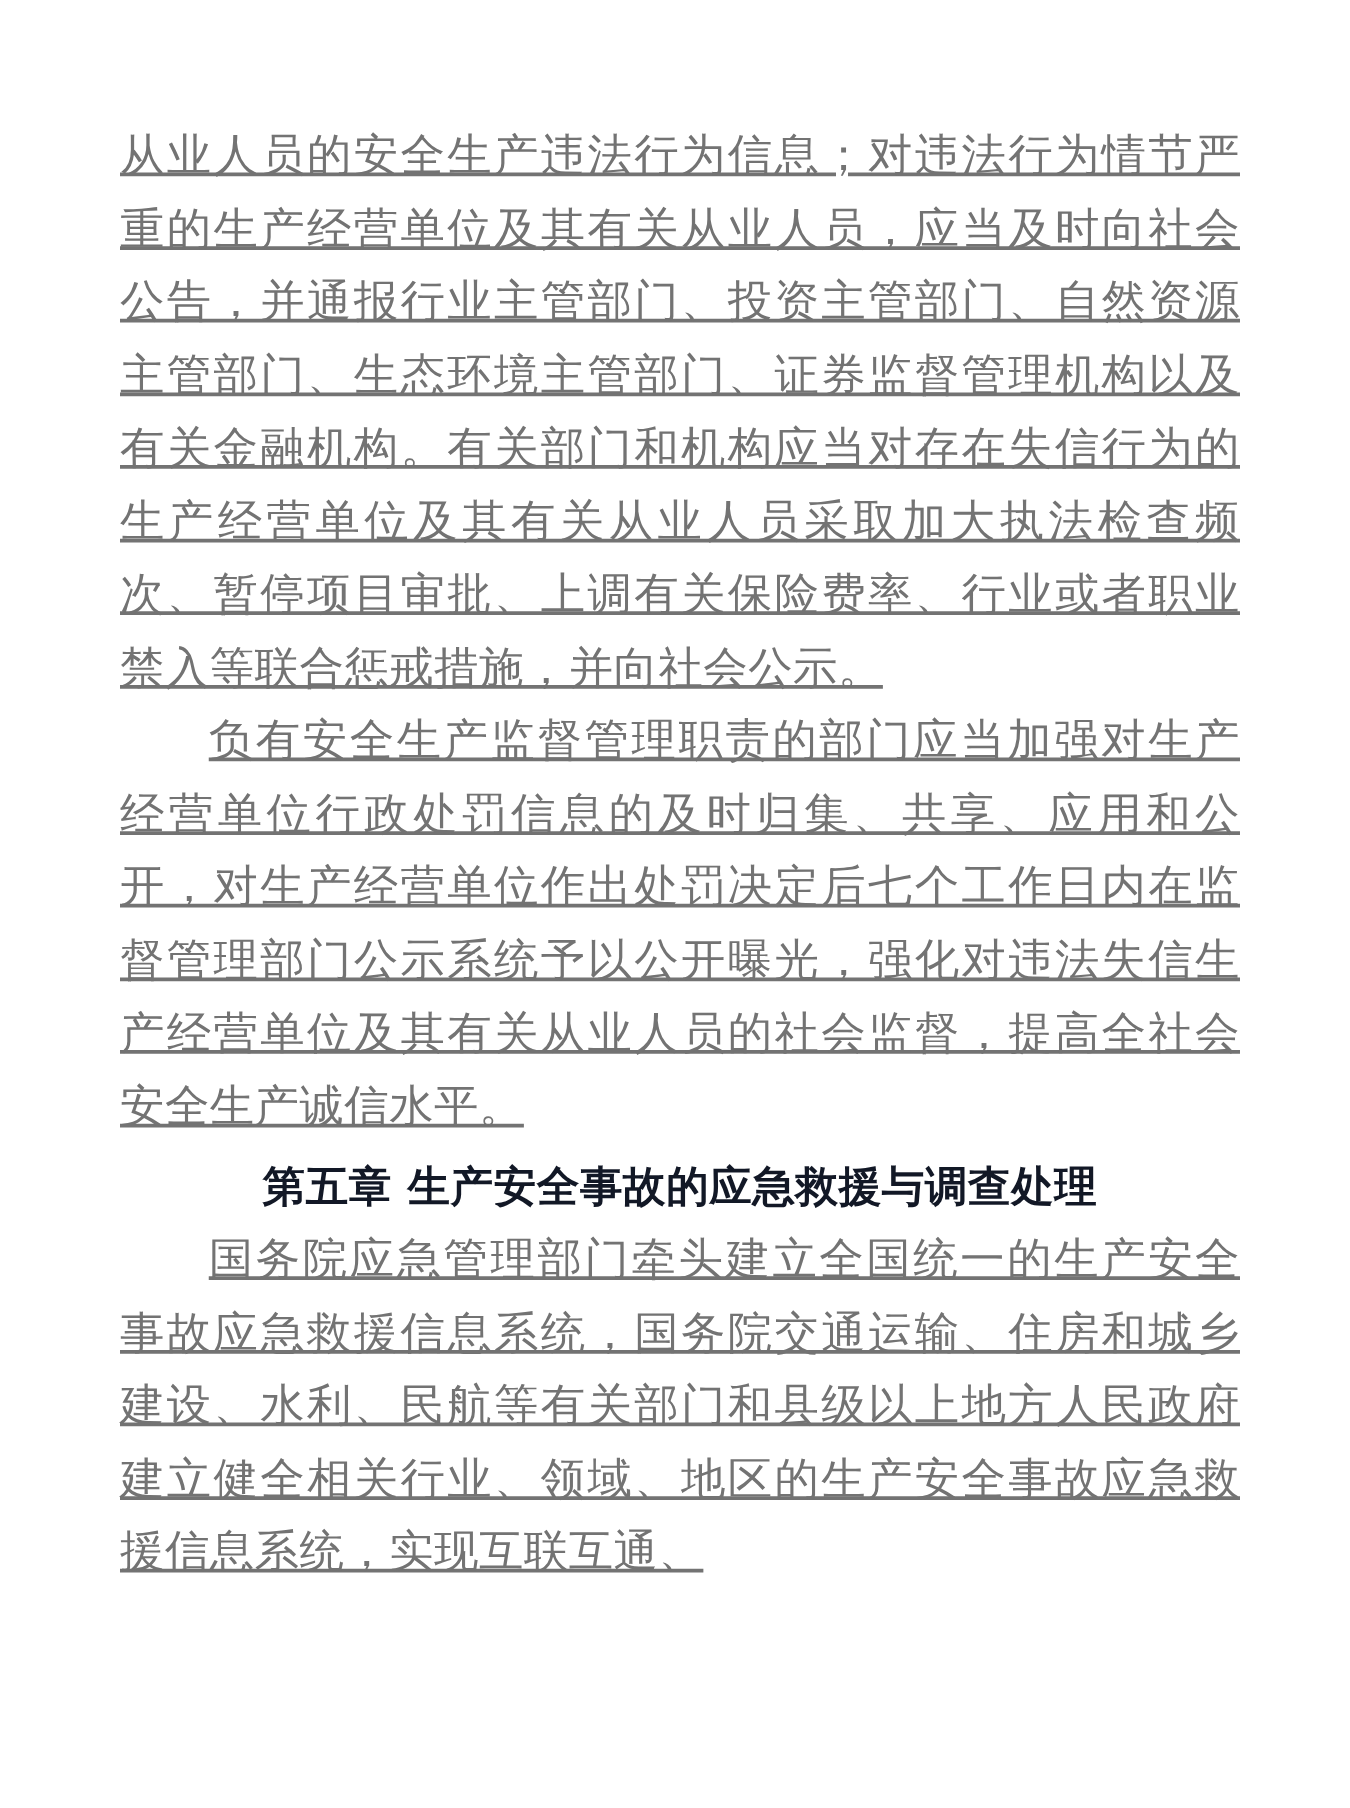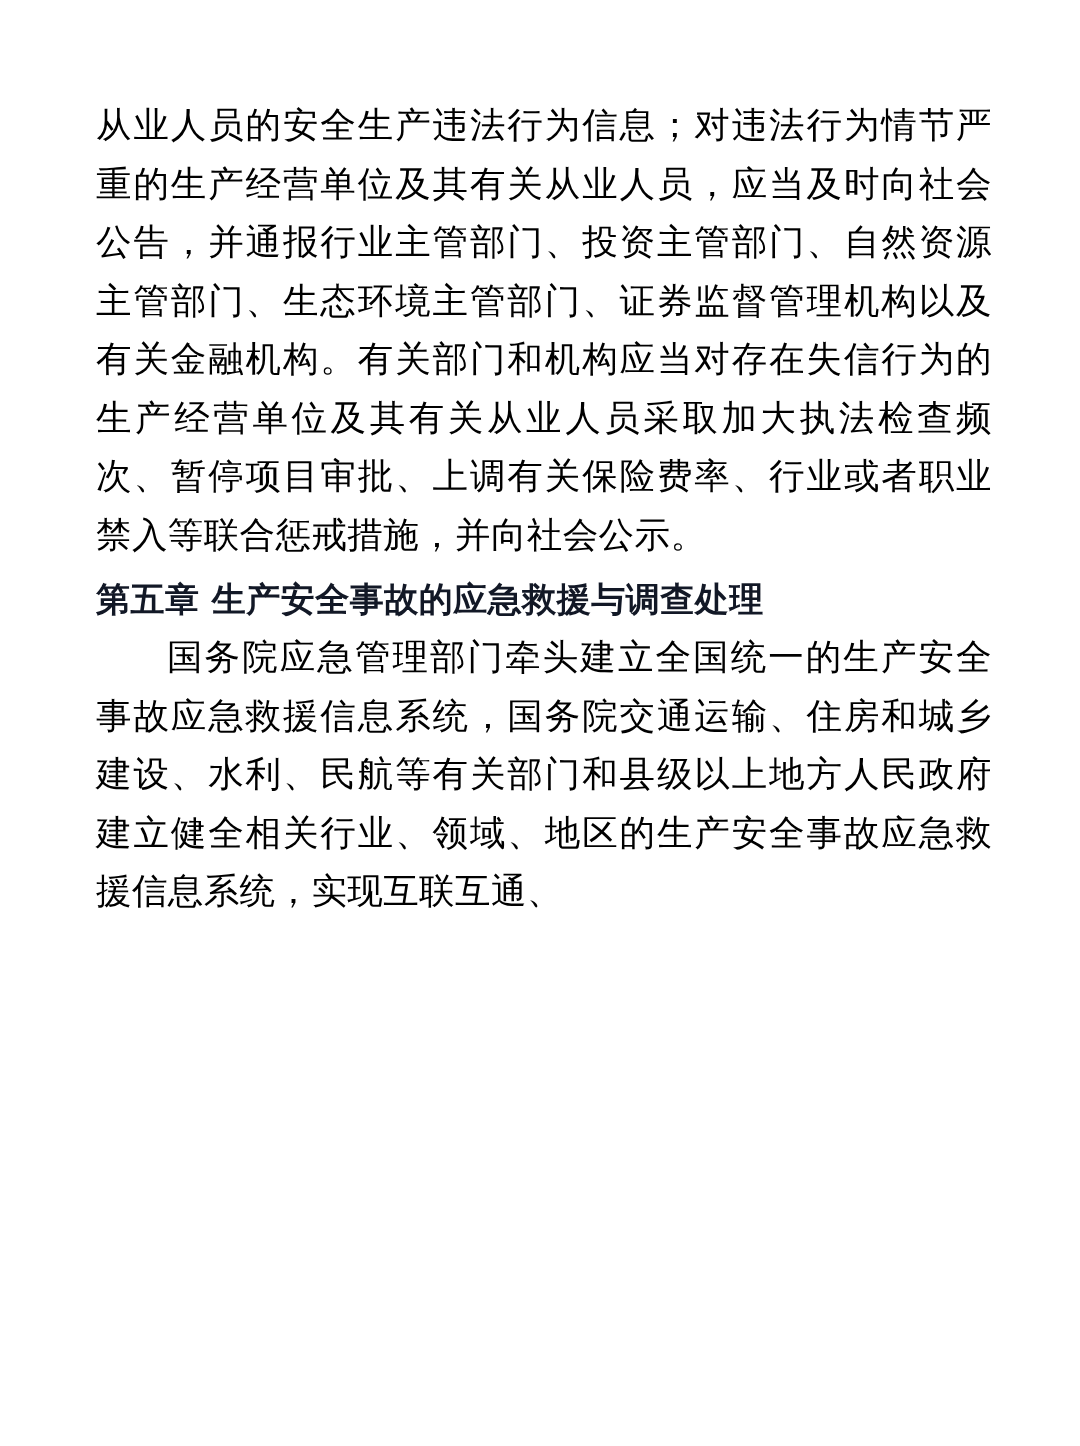--- a/index.html
+++ b/index.html
@@ -24,32 +24,33 @@
   .doc-body {
     display: block;
   }
   p.para {
     margin: 0;
     font-size: 35.5px;
     line-height: 58.5px;
     letter-spacing: 0.4px;
     text-align: justify;
     text-justify: inter-ideograph;
-    color: #000000;
+    color: #737373;
     font-weight: 400;
+    text-decoration: underline;
   }
   p.para.indent {
     text-indent: 2em;
   }
   h2.chapter-heading {
     margin: 6px 0 0 0;
     font-size: 34px;
     line-height: 58px;
     font-weight: 700;
-    text-align: left;
+    text-align: center;
     color: #121826;
     letter-spacing: 0.5px;
     font-family: "DejaVu Sans", "Liberation Sans", sans-serif;
   }
   p.para .art-label {
     font-weight: 700;
     font-family: "DejaVu Sans", "Liberation Sans", sans-serif;
     letter-spacing: 0.5px;
   }
   p.para .art-gap {
@@ -66,20 +67,21 @@
   }
 </style>
 </head>
 <body>
 
 <div class="page">
   <div class="doc-body">
 
     <p class="para">从业人员的安全生产违法行为信息；对违法行为情节严重的生产经营单位及其有关从业人员，应当及时向社会公告，并通报行业主管部门、投资主管部门、自然资源主管部门、生态环境主管部门、证券监督管理机构以及有关金融机构。有关部门和机构应当对存在失信行为的生产经营单位及其有关从业人员采取加大执法检查频次、暂停项目审批、上调有关保险费率、行业或者职业禁入等联合惩戒措施，并向社会公示。</p>
 
+    <p class="para indent">负有安全生产监督管理职责的部门应当加强对生产经营单位行政处罚信息的及时归集、共享、应用和公开，对生产经营单位作出处罚决定后七个工作日内在监督管理部门公示系统予以公开曝光，强化对违法失信生产经营单位及其有关从业人员的社会监督，提高全社会安全生产诚信水平。</p>
 
     <h2 class="chapter-heading">
       <span>第五章</span>
       <span class="art-gap"></span>
       <span>生产安全事故的应急救援与调查处理</span>
     </h2>
 
 
     <p class="para indent">国务院应急管理部门牵头建立全国统一的生产安全事故应急救援信息系统，国务院交通运输、住房和城乡建设、水利、民航等有关部门和县级以上地方人民政府建立健全相关行业、领域、地区的生产安全事故应急救援信息系统，实现互联互通、</p>
 

